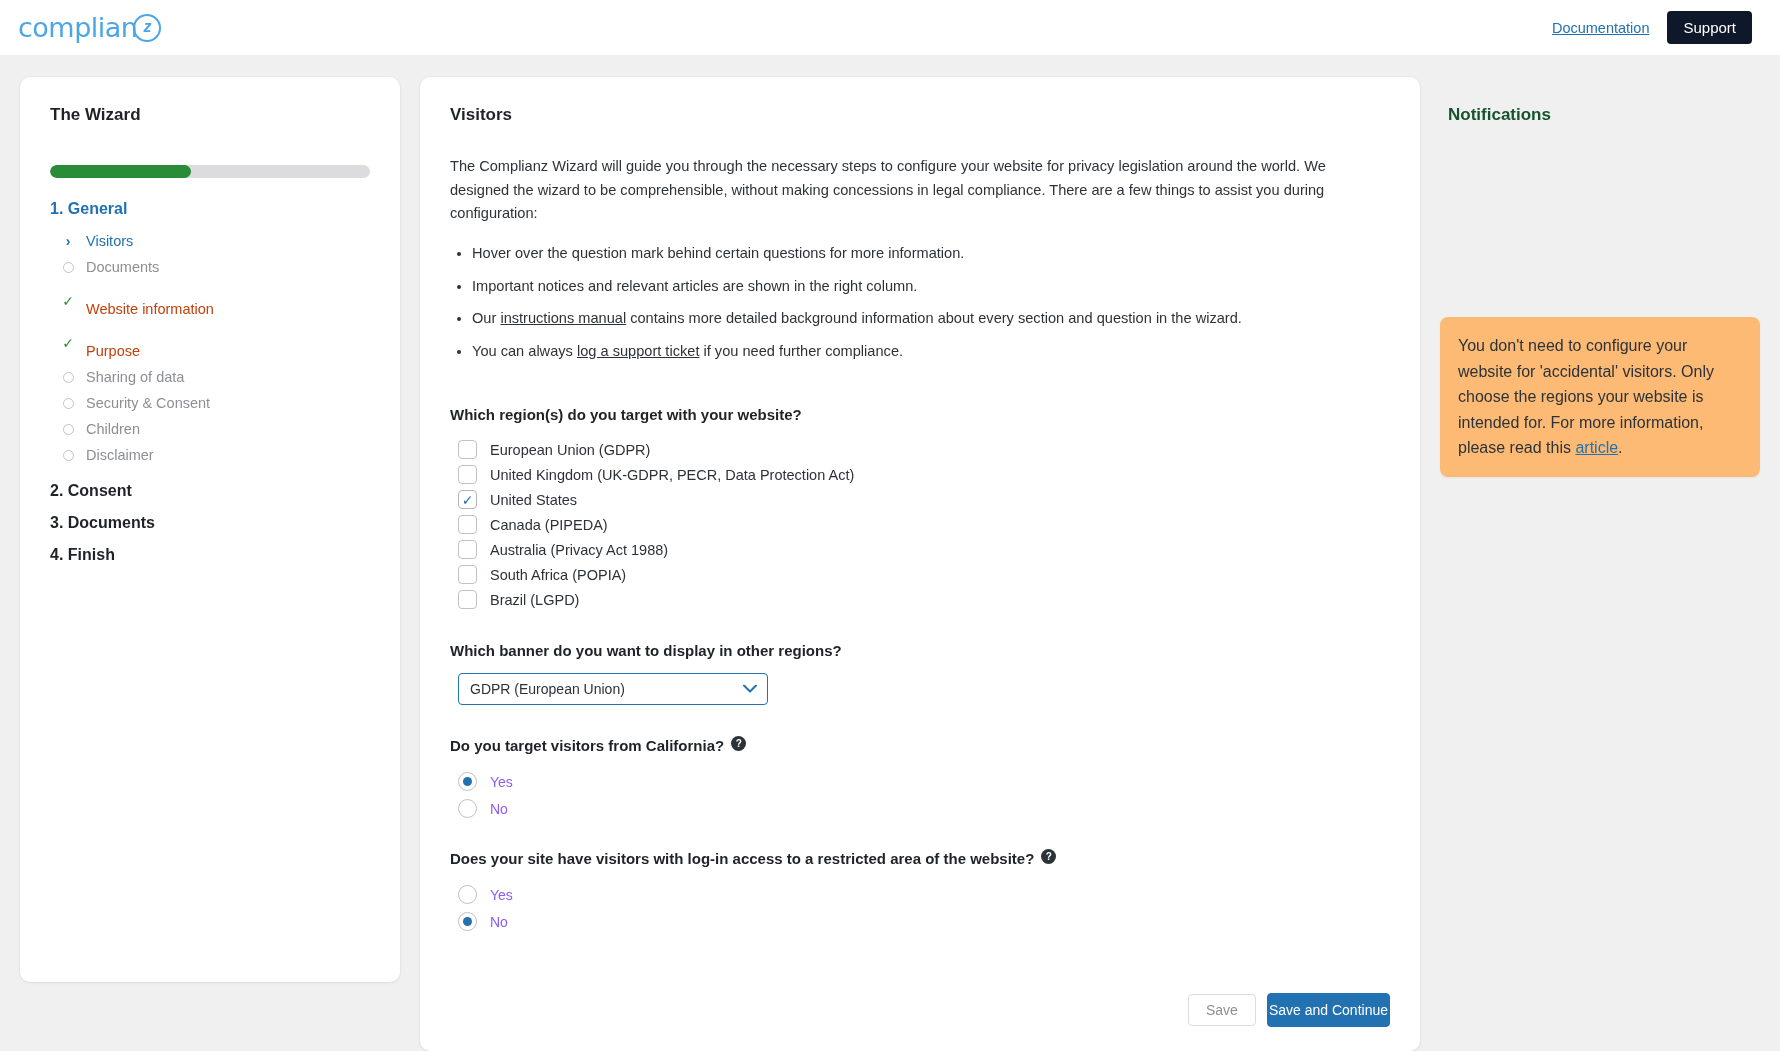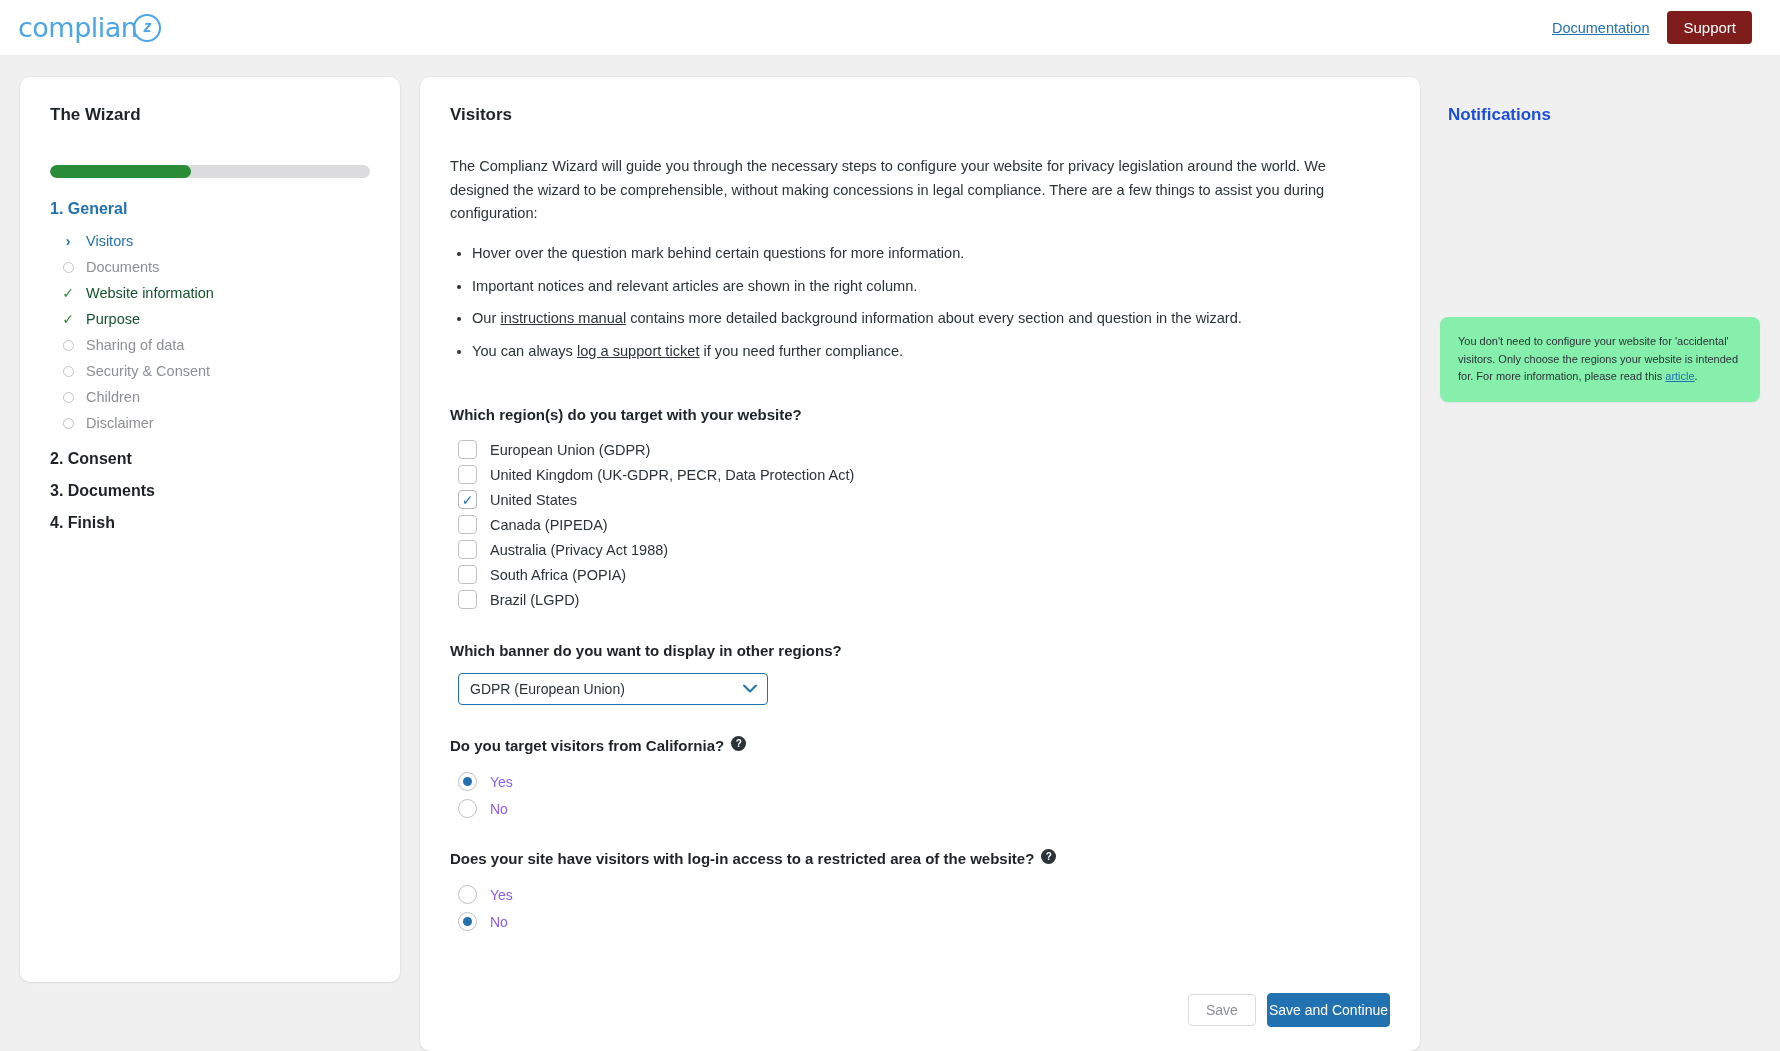--- a/index.html
+++ b/index.html
@@ -43,21 +43,21 @@
   }
   .logo-mark span { position: relative; top: -1px; font-style: italic; }
   .header-right { display: flex; align-items: center; gap: 18px; }
   .doc-link {
     font-size: 14.5px;
     color: #2271b1;
     text-decoration: underline;
     cursor: pointer;
   }
   .support-btn {
-    background: #7f1d1d;
+    background: #0f172a;
     color: #ffffff;
     font-size: 15px;
     padding: 8px 16px;
     border-radius: 4px;
     border: none;
     cursor: pointer;
     font-family: "Liberation Sans", sans-serif;
     text-align: center;
   }
 
@@ -122,21 +122,21 @@
     flex-shrink: 0;
   }
   .ic-circle {
     width: 11px; height: 11px;
     border: 1.4px solid #c3c4c7;
     border-radius: 50%;
   }
   .ic-check { color: #2a8c36; font-size: 14px; line-height: 1; font-weight: 700; }
   .ic-chevron { color: #2271b1; font-size: 14px; line-height: 1; font-weight: 700; }
   .sub-item.current span.lbl { color: #2271b1; }
-  .sub-item.done span.lbl { color: #14532d; }
+  .sub-item.done span.lbl { color: #c2410c; margin-top: 16px; }
   .sub-item.todo span.lbl { color: #8c8f94; }
 
   
   .main {
     flex: 1;
     min-height: 890px;
     padding: 28px 30px 24px 30px;
     position: relative;
     display: flex;
     flex-direction: column;
@@ -297,30 +297,30 @@
   }
 
   
   .notif-col {
     width: 320px;
     flex-shrink: 0;
     padding: 28px 0 0 0;
   }
   .notif-title {
     font-size: 17px;
-    color: #1d4ed8;
+    color: #14532d;
     font-weight: 600;
     margin: 0 0 20px 8px;
   }
   .notif-spacer { height: 172px; }
   .notif-card {
-    background: #86efac;
+    background: #fdba74;
     border-radius: 8px;
     padding: 16px 18px;
-    font-size: 11px;
+    font-size: 16px;
     line-height: 1.6;
     color: #2c3338;
     box-shadow: 0 1px 2px rgba(0,0,0,0.05);
   }
   .notif-card a {
     color: #2271b1;
     text-decoration: underline;
     cursor: pointer;
   }
 </style>

